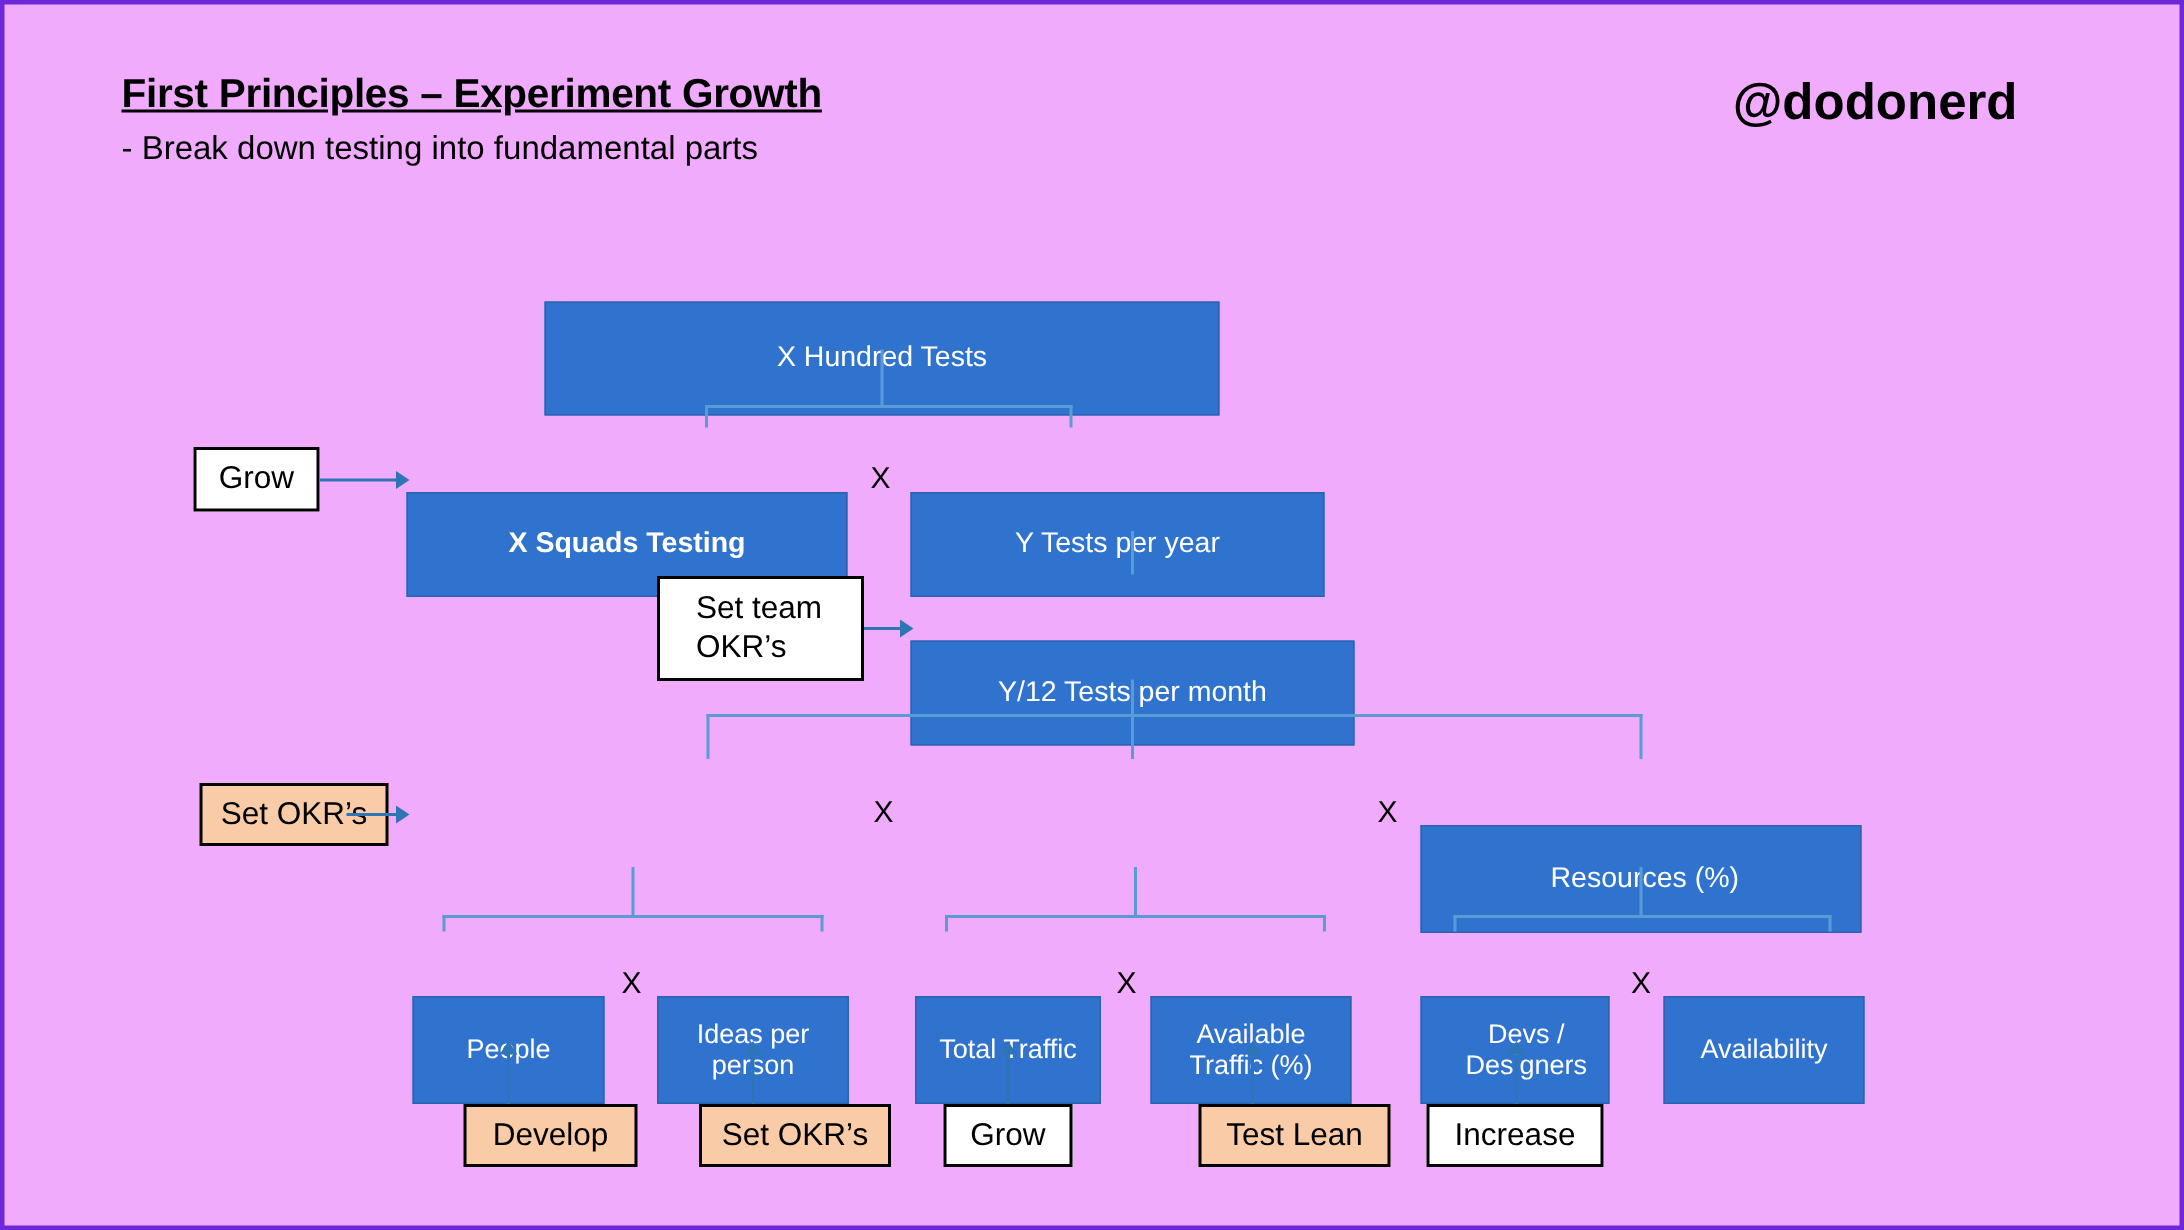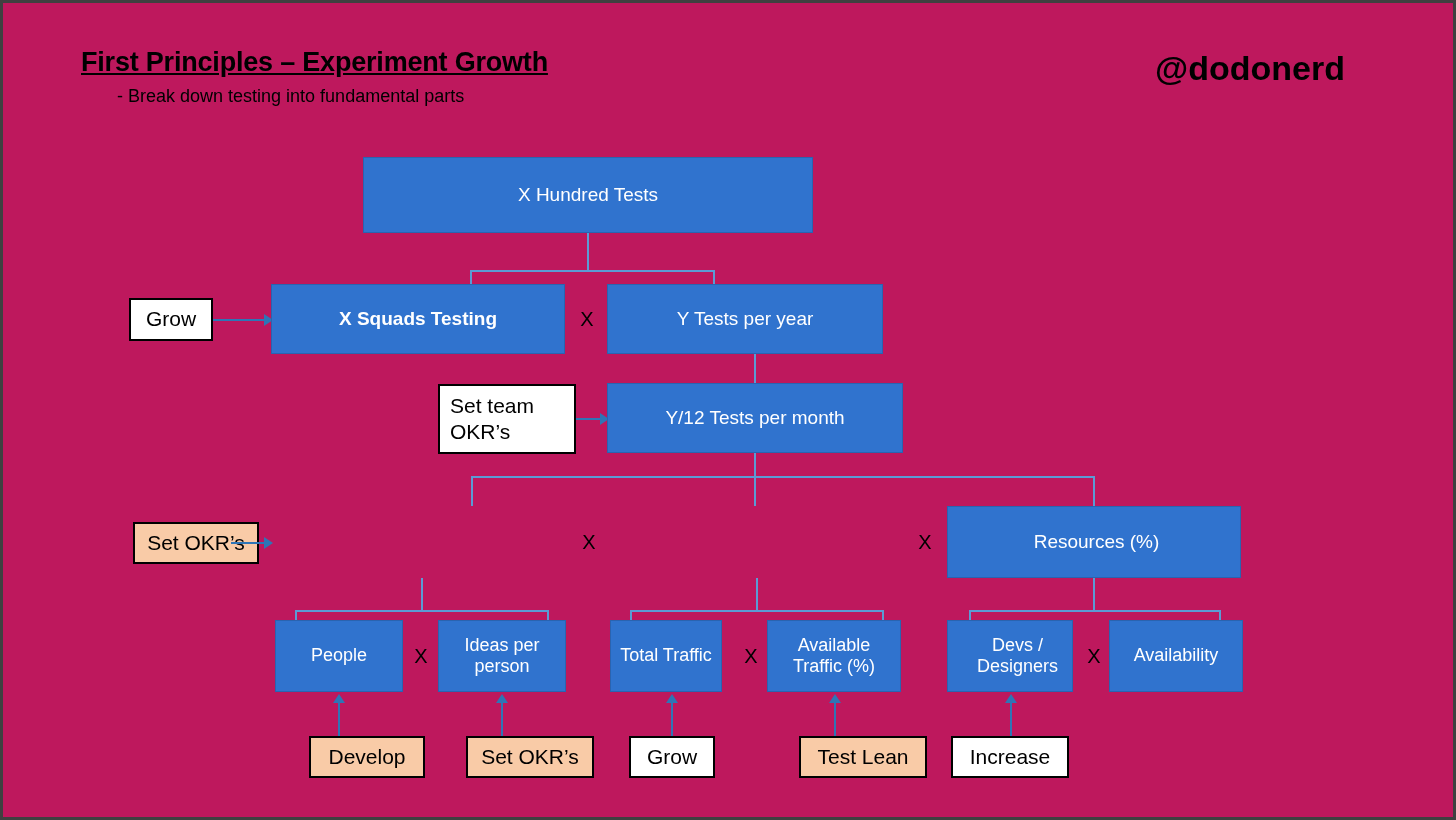--- a/index.html
+++ b/index.html
@@ -7,43 +7,42 @@
     padding: 0;
     background: #ffffff;
   }
   body {
     font-family: "Liberation Sans", sans-serif;
   }
   #slide {
     position: relative;
     width: 1456px;
     height: 820px;
-    background: #be185d;
+    background: #f0abfc;
     box-sizing: border-box;
-    border: 3px solid #404040;
+    border: 3px solid #6d28d9;
     overflow: hidden;
   }
   .abs { position: absolute; box-sizing: border-box; }
 
   
   #title {
     left: 78px; top: 44px;
     font-size: 27px;
     font-weight: bold;
     color: #000000;
     text-decoration: underline;
     white-space: nowrap;
     letter-spacing: -0.2px;
   }
   #subtitle {
     left: 78px; top: 83px;
-    font-size: 18px;
+    font-size: 22px;
     color: #000000;
     white-space: nowrap;
-    margin-left: 36px;
   }
   #handle {
     right: 108px; top: 46px;
     font-size: 34px;
     font-weight: bold;
     color: #000000;
     white-space: nowrap;
   }
 
   
@@ -51,20 +50,21 @@
     background: #3073CE;
     border: 1px solid #2A63B0;
     color: #ffffff;
     display: flex;
     align-items: center;
     justify-content: center;
     text-align: center;
     font-size: 19px;
     line-height: 1.18;
     padding: 2px 6px;
+    margin-top: 44px;
   }
   .node.small { font-size: 18px; }
 
   .tag {
     background: #ffffff;
     border: 2px solid #000000;
     color: #000000;
     display: flex;
     align-items: center;
     justify-content: center;
@@ -122,21 +122,21 @@
   <div class="abs arrow-right" style="left:261px; top:311px;"></div>
 
   <div class="abs node" style="left:268px; top:281px; width:294px; height:70px;font-weight:bold;">X Squads Testing</div>
 
   <div class="abs mult" style="left:568px; top:300px; width:32px; height:32px;">X</div>
 
   <div class="abs node" style="left:604px; top:281px; width:276px; height:70px;">Y Tests per year</div>
 
   <div class="abs vline" style="left:751px; top:351px; width:2px; height:29px;"></div>
 
-  <div class="abs tag" style="left:435px; top:381px; width:138px; height:70px; justify-content:flex-start; text-align:left; padding-left:10px;">Set team OKR’s</div>
+  <div class="abs tag" style="left:435px; top:381px; width:138px; height:70px; justify-content:flex-start; text-align:left; padding-left:24px;">Set team OKR’s</div>
   <div class="abs hline" style="left:573px; top:415px; width:26px; height:2px; background:#2E75B6;"></div>
   <div class="abs arrow-right" style="left:597px; top:410px;"></div>
 
   <div class="abs node" style="left:604px; top:380px; width:296px; height:70px;">Y/12 Tests per month</div>
 
   <div class="abs vline" style="left:751px; top:450px; width:2px; height:53px;"></div>
   <div class="abs hline" style="left:468px; top:473px; width:624px; height:2px;"></div>
   <div class="abs vline" style="left:468px; top:473px; width:2px; height:30px;"></div>
   <div class="abs vline" style="left:1090px; top:473px; width:2px; height:30px;"></div>
 
@@ -166,21 +166,21 @@
   <div class="abs hline" style="left:966px; top:607px; width:252px; height:2px;"></div>
   <div class="abs vline" style="left:966px; top:607px; width:2px; height:11px;"></div>
   <div class="abs vline" style="left:1216px; top:607px; width:2px; height:11px;"></div>
 
   <div class="abs node small" style="left:272px; top:617px; width:128px; height:72px;">People</div>
 
   <div class="abs mult" style="left:402px; top:637px; width:32px; height:32px;">X</div>
 
   <div class="abs node small" style="left:435px; top:617px; width:128px; height:72px;">Ideas per person</div>
 
-  <div class="abs node small" style="left:607px; top:617px; width:112px; height:72px;">Total Traffic</div>
+  <div class="abs node small" style="left:607px; top:617px; width:124px; height:72px;">Total Traffic</div>
 
   <div class="abs mult" style="left:732px; top:637px; width:32px; height:32px;">X</div>
 
   <div class="abs node small" style="left:764px; top:617px; width:134px; height:72px;">Available Traffic (%)</div>
 
   <div class="abs node small" style="left:944px; top:617px; width:126px; height:72px;padding-left:21px;">Devs / Designers</div>
 
   <div class="abs mult" style="left:1075px; top:637px; width:32px; height:32px;">X</div>
 
   <div class="abs node small" style="left:1106px; top:617px; width:134px; height:72px;">Availability</div>

